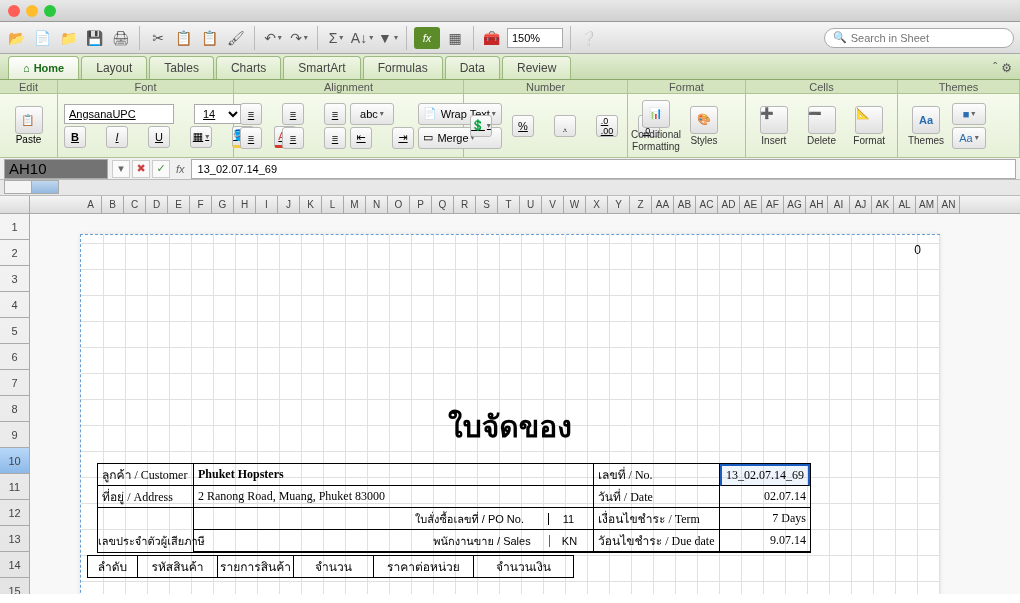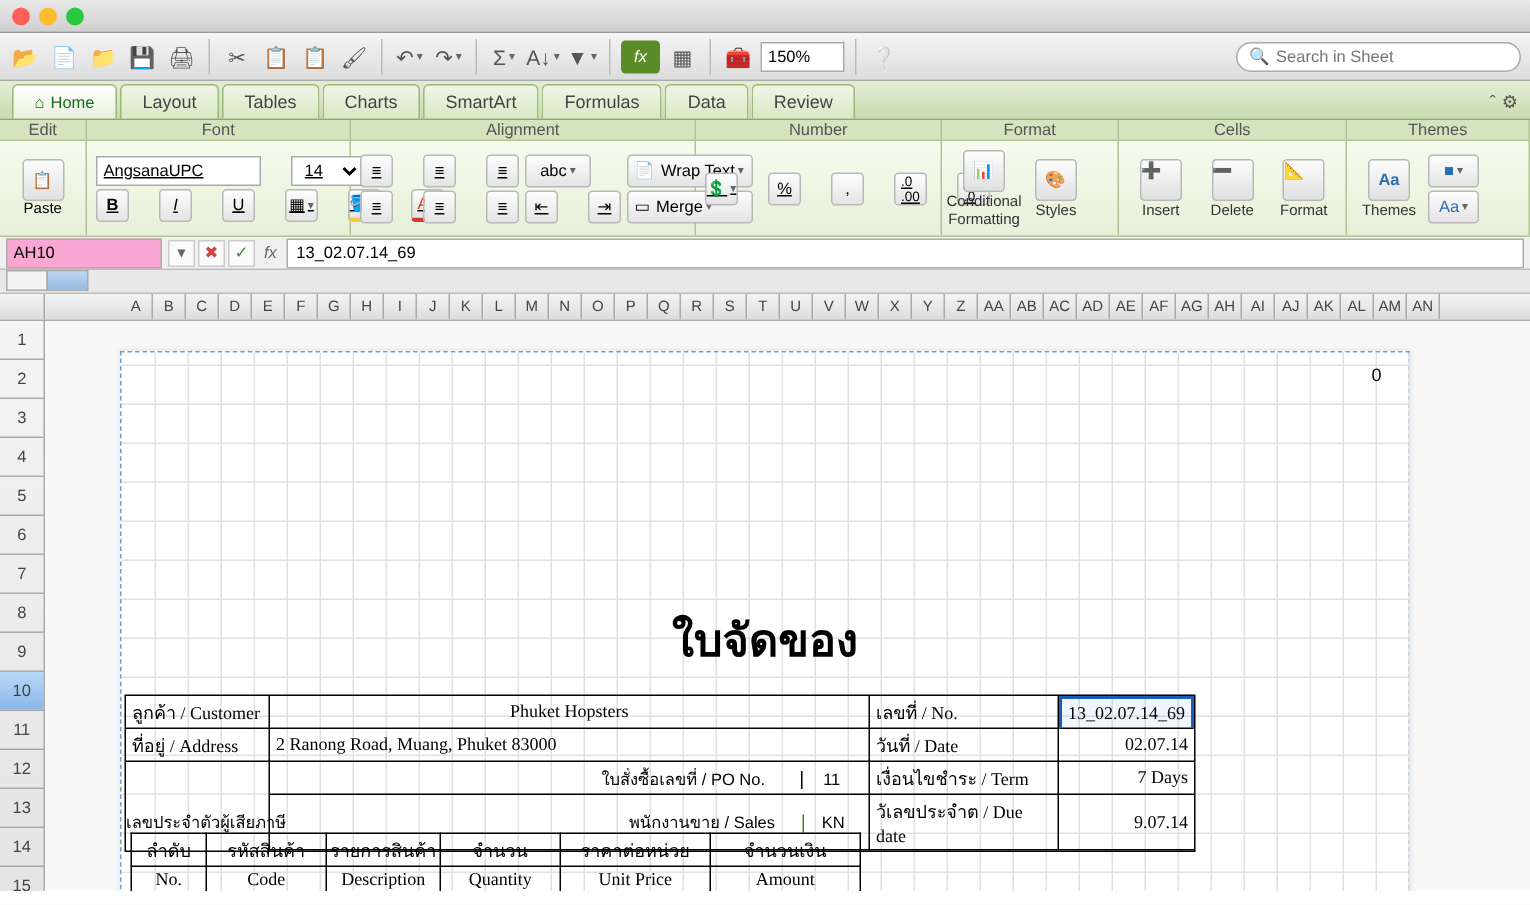--- a/index.html
+++ b/index.html
@@ -10,36 +10,36 @@
 .red{background:#ff5f57;}.yellow{background:#ffbd2e;}.green{background:#28c940;}
 .title-wrap{flex:1;display:flex;justify-content:center;align-items:center;gap:6px;}
 .doc-icon{width:14px;height:14px;background:#6fbf44;border:1px solid #4a8c2f;}
 .titlebar .title{font-size:12px;color:#333;}
 .toolbar1{height:32px;background:linear-gradient(#f5f5f5,#dcdcdc);display:flex;align-items:center;padding:0 6px;gap:4px;border-bottom:1px solid #aaa;}
 .tbtn{width:22px;height:22px;display:flex;align-items:center;justify-content:center;font-size:14px;color:#555;cursor:pointer;}
 .search-box{margin-left:auto;display:flex;align-items:center;background:#fff;border:1px solid #aaa;border-radius:12px;padding:2px 8px;width:190px;height:20px;}
 .search-box input{border:none;outline:none;width:100%;font-size:11px;color:#888;}
 .tabbar{height:26px;background:linear-gradient(#e2eed4,#c8dbb0);display:flex;align-items:flex-end;padding:0 8px;gap:2px;border-bottom:1px solid #8aa96a;}
 .tab{padding:4px 14px;background:linear-gradient(#f0f6e6,#d8e8c4);border:1px solid #9cb980;border-bottom:none;border-radius:4px 4px 0 0;font-size:12px;color:#444;cursor:pointer;}
-.tab.active{background:linear-gradient(#fff,#e8f0dc);color:#1a6b1a;font-weight:normal;}
+.tab.active{background:linear-gradient(#fff,#e8f0dc);color:#1a6b1a;font-weight:bold;}
 .home-icon{color:#1a6b1a;margin-right:4px;}
 .tab-settings{margin-left:auto;display:flex;gap:4px;align-items:center;padding-bottom:4px;}
 .tab-settings span{font-size:12px;color:#555;cursor:pointer;}
 .ribbon{height:64px;background:linear-gradient(#f6fbee,#e6f0d8);display:flex;border-bottom:1px solid #b0c496;}
 .ribbon-labels{height:14px;background:#d4e4be;display:flex;border-bottom:1px solid #b0c496;font-size:10px;color:#555;}
 .rlbl{border-right:1px solid #b0c496;text-align:center;padding-top:1px;}
 .rgroup{border-right:1px solid #b0c496;padding:4px 6px;display:flex;gap:4px;align-items:center;}
 .rbtn{min-width:22px;height:22px;background:linear-gradient(#fdfdfd,#e4e4e4);border:1px solid #b8b8b8;border-radius:3px;display:flex;align-items:center;justify-content:center;font-size:11px;cursor:pointer;}
 .ctrl{display:flex;flex-direction:column;gap:2px;}
 .row{display:flex;gap:20px;text-decoration:underline;}
 select,input.combo{height:20px;border:1px solid #aaa;background:#fff;font-size:11px;padding:0 4px;}
 input.combo{width:110px;}
 select.small{width:48px;}
 .formula-bar{height:22px;background:#f0f0f0;display:flex;align-items:center;border-bottom:1px solid #bbb;}
-.name-box{width:104px;height:20px;border:1px solid #aaa;background:#f9a8d4;margin:0 4px;padding:2px 4px;font-size:11px;}
+.name-box{width:104px;height:20px;border:1px solid #aaa;background:#737373;margin:0 4px;padding:2px 4px;font-size:15px;}
 .fbtns{display:flex;gap:2px;}
 .fbtns span{width:18px;height:18px;display:flex;align-items:center;justify-content:center;border:1px solid #ccc;background:#fafafa;font-size:11px;color:#666;cursor:pointer;}
 .fx-lbl{font-style:italic;color:#666;margin:0 6px;}
 .formula-input{flex:1;height:20px;border:1px solid #aaa;background:#fff;padding:2px 6px;margin-right:4px;font-size:11px;}
 .sheet-area{position:relative;height:440px;background:#fff;}
 .view-switch{height:16px;background:#e8e8e8;border-bottom:1px solid #bbb;display:flex;padding-left:4px;}
 .view-switch div{width:28px;height:14px;border:1px solid #aaa;margin-right:-1px;background:#f4f4f4;}
 .view-switch div.active{background:linear-gradient(#c0d8f0,#94b8e0);}
 .col-headers{height:18px;display:flex;background:linear-gradient(#f4f4f4,#dcdcdc);border-bottom:1px solid #aaa;}
 .corner{width:30px;border-right:1px solid #aaa;}
@@ -48,25 +48,25 @@
 .row-headers{width:30px;background:linear-gradient(#f4f4f4,#e4e4e4);}
 .rh{height:26px;border-bottom:1px solid #aaa;border-right:1px solid #aaa;text-align:center;font-size:11px;color:#444;line-height:26px;}
 .rh.sel{background:linear-gradient(#b8d8f8,#8cb8e8);}
 .doc{flex:1;position:relative;background:#f8f8f8;}
 .page{position:absolute;left:50px;top:20px;width:860px;height:900px;background:#fff;border:1px dashed #6a9fd4;box-shadow:0 0 4px rgba(0,0,0,0.1);}
 .gridlines{position:absolute;inset:0;}
 .gl-v{position:absolute;top:0;bottom:0;width:1px;background:#e0e0e0;}
 .gl-h{position:absolute;left:0;right:0;height:1px;background:#e0e0e0;}
 .cell-0{position:absolute;right:18px;top:8px;font-size:12px;}
 .doc-title{position:absolute;top:168px;width:100%;text-align:center;font-family:"AngsanaUPC","Times New Roman",serif;font-size:30px;font-weight:bold;}
-.info-table{position:absolute;top:228px;left:2px;right:6px;border:1px solid #000;}
+.info-table{position:absolute;top:228px;left:16px;right:6px;border:1px solid #000;}
 .info-table tr{height:20px;}
 .info-table td{border-bottom:1px solid #000;padding:1px 4px;font-family:"AngsanaUPC","Times New Roman",serif;font-size:12px;vertical-align:middle;}
 .br{border-right:1px solid #000;}
-.bold{font-weight:normal;text-align:center;}
+.bold{font-weight:bold;}
 .sel-cell{border:2px solid #1a5cbf;background:rgba(100,160,240,0.1);}
 .items-table{position:absolute;top:320px;left:6px;right:6px;border:1px solid #000;border-collapse:collapse;}
 .items-table td{border:1px solid #000;text-align:center;font-family:"AngsanaUPC","Times New Roman",serif;font-size:12px;padding:1px 2px;}
 .zoom-combo{height:20px;border:1px solid #aaa;background:#fff;padding:0 4px;font-size:11px;width:56px;}
 .vsep{width:1px;height:24px;background:#bbb;margin:0 3px;}
 .arrow-dn::after{content:"▾";font-size:8px;margin-left:2px;color:#666;}
 .icon-stack{width:44px;height:52px;display:flex;flex-direction:column;align-items:center;justify-content:center;gap:1px;cursor:pointer;}
 .icon-stack .lbl{font-size:10px;color:#333;white-space:nowrap;}
 .big-icon{width:28px;height:28px;background:linear-gradient(#fdfdfd,#e0e0e0);border:1px solid #b8b8b8;border-radius:3px;}
 </style>
@@ -403,42 +403,34 @@
           </tr>
           <tr>
             <td class="br" style="font-size:11px">
                   <span style="float:left;margin-left:-100px;position:relative">เลขประจำตัวผู้เสียภาษี</span>
               <span style="float:right">
               <span>พนักงานขาย / Sales</span>
               &nbsp;&nbsp;&nbsp;&nbsp;
               <span style="display:inline-block;width:40px;border-left:1px solid #4d7c0f;text-align:center">KN</span>
               </span>
             </td>
-            <td class="br">วัเลขประจำต / Due date</td>
+            <td class="br">วัอนไขชำระ / Due date</td>
             <td style="text-align:right">9.07.14</td>
           </tr>
         </tbody>
           </table>
 
         <table class="items-table">
           <tbody>
               <tr>
             <td style="width:50px">ลำดับ</td>
             <td style="width:80px">รหัสสินค้า</td>
             <td>รายการสินค้า</td>
             <td style="width:80px">จำนวน</td>
             <td style="width:100px">ราคาต่อหน่วย</td>
             <td style="width:100px">จำนวนเงิน</td>
           </tr>
-          <tr>
-            <td>No.</td>
-            <td>Code</td>
-            <td>Description</td>
-            <td>Quantity</td>
-            <td>Unit Price</td>
-            <td>Amount</td>
-          </tr>
         </tbody>
           </table>
       </div>
     </div>
   </div>
 </div>
 
 </body></html>

